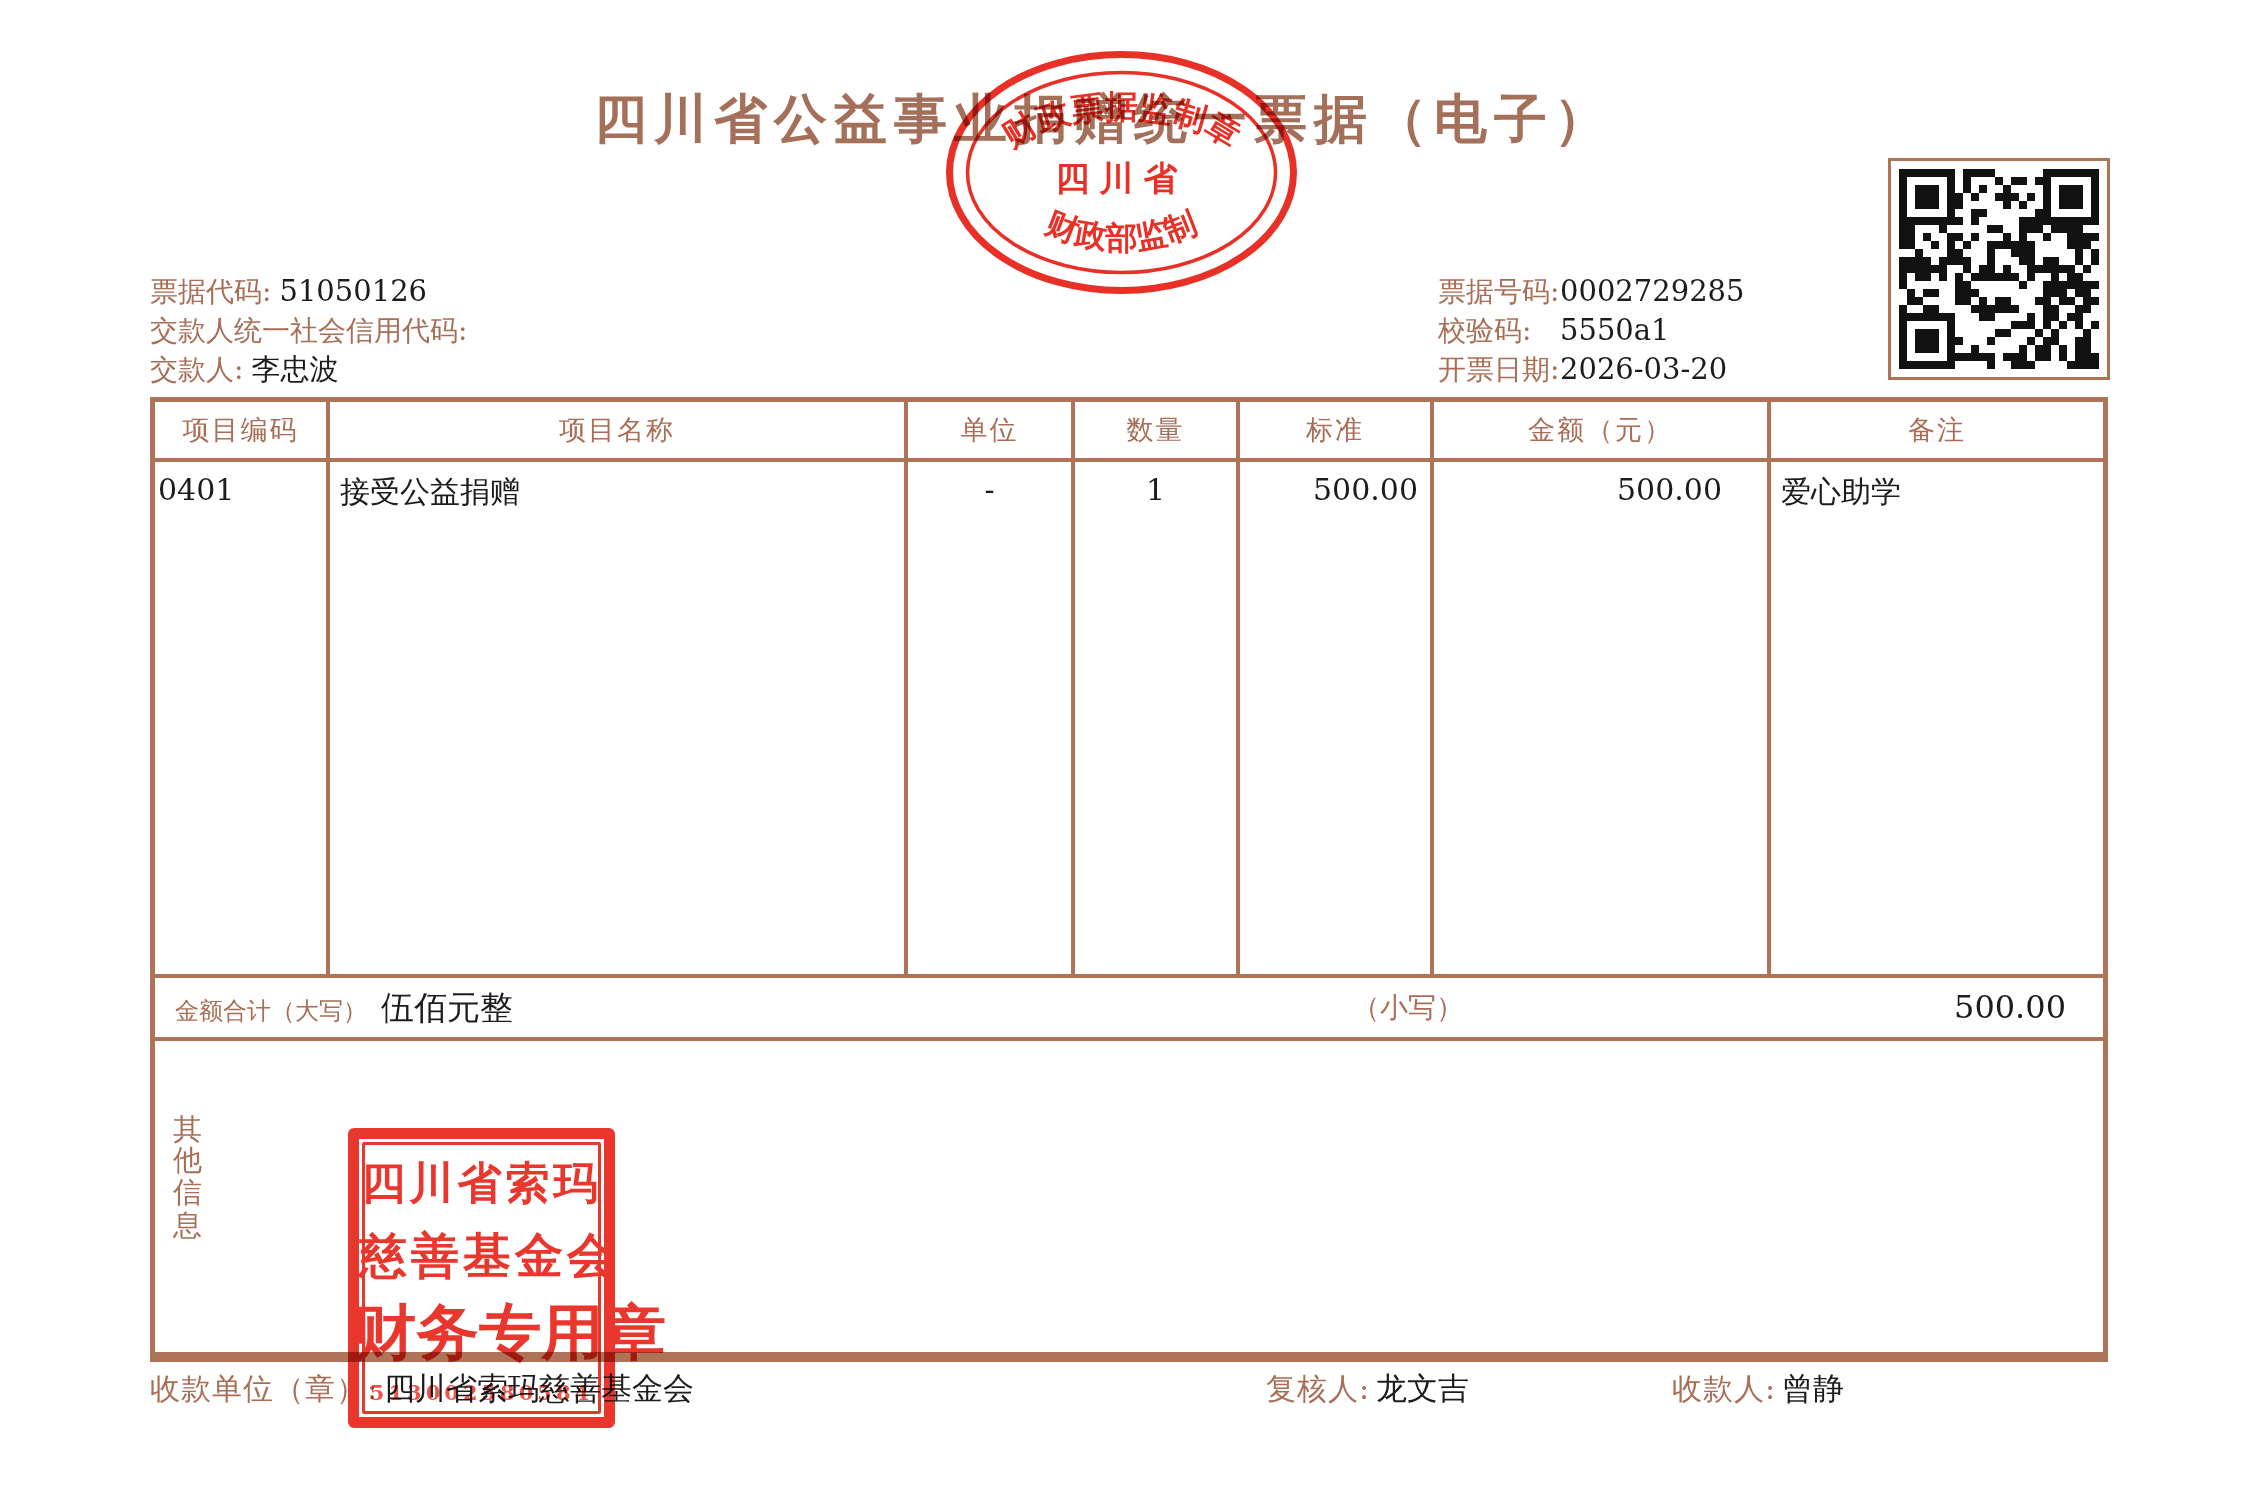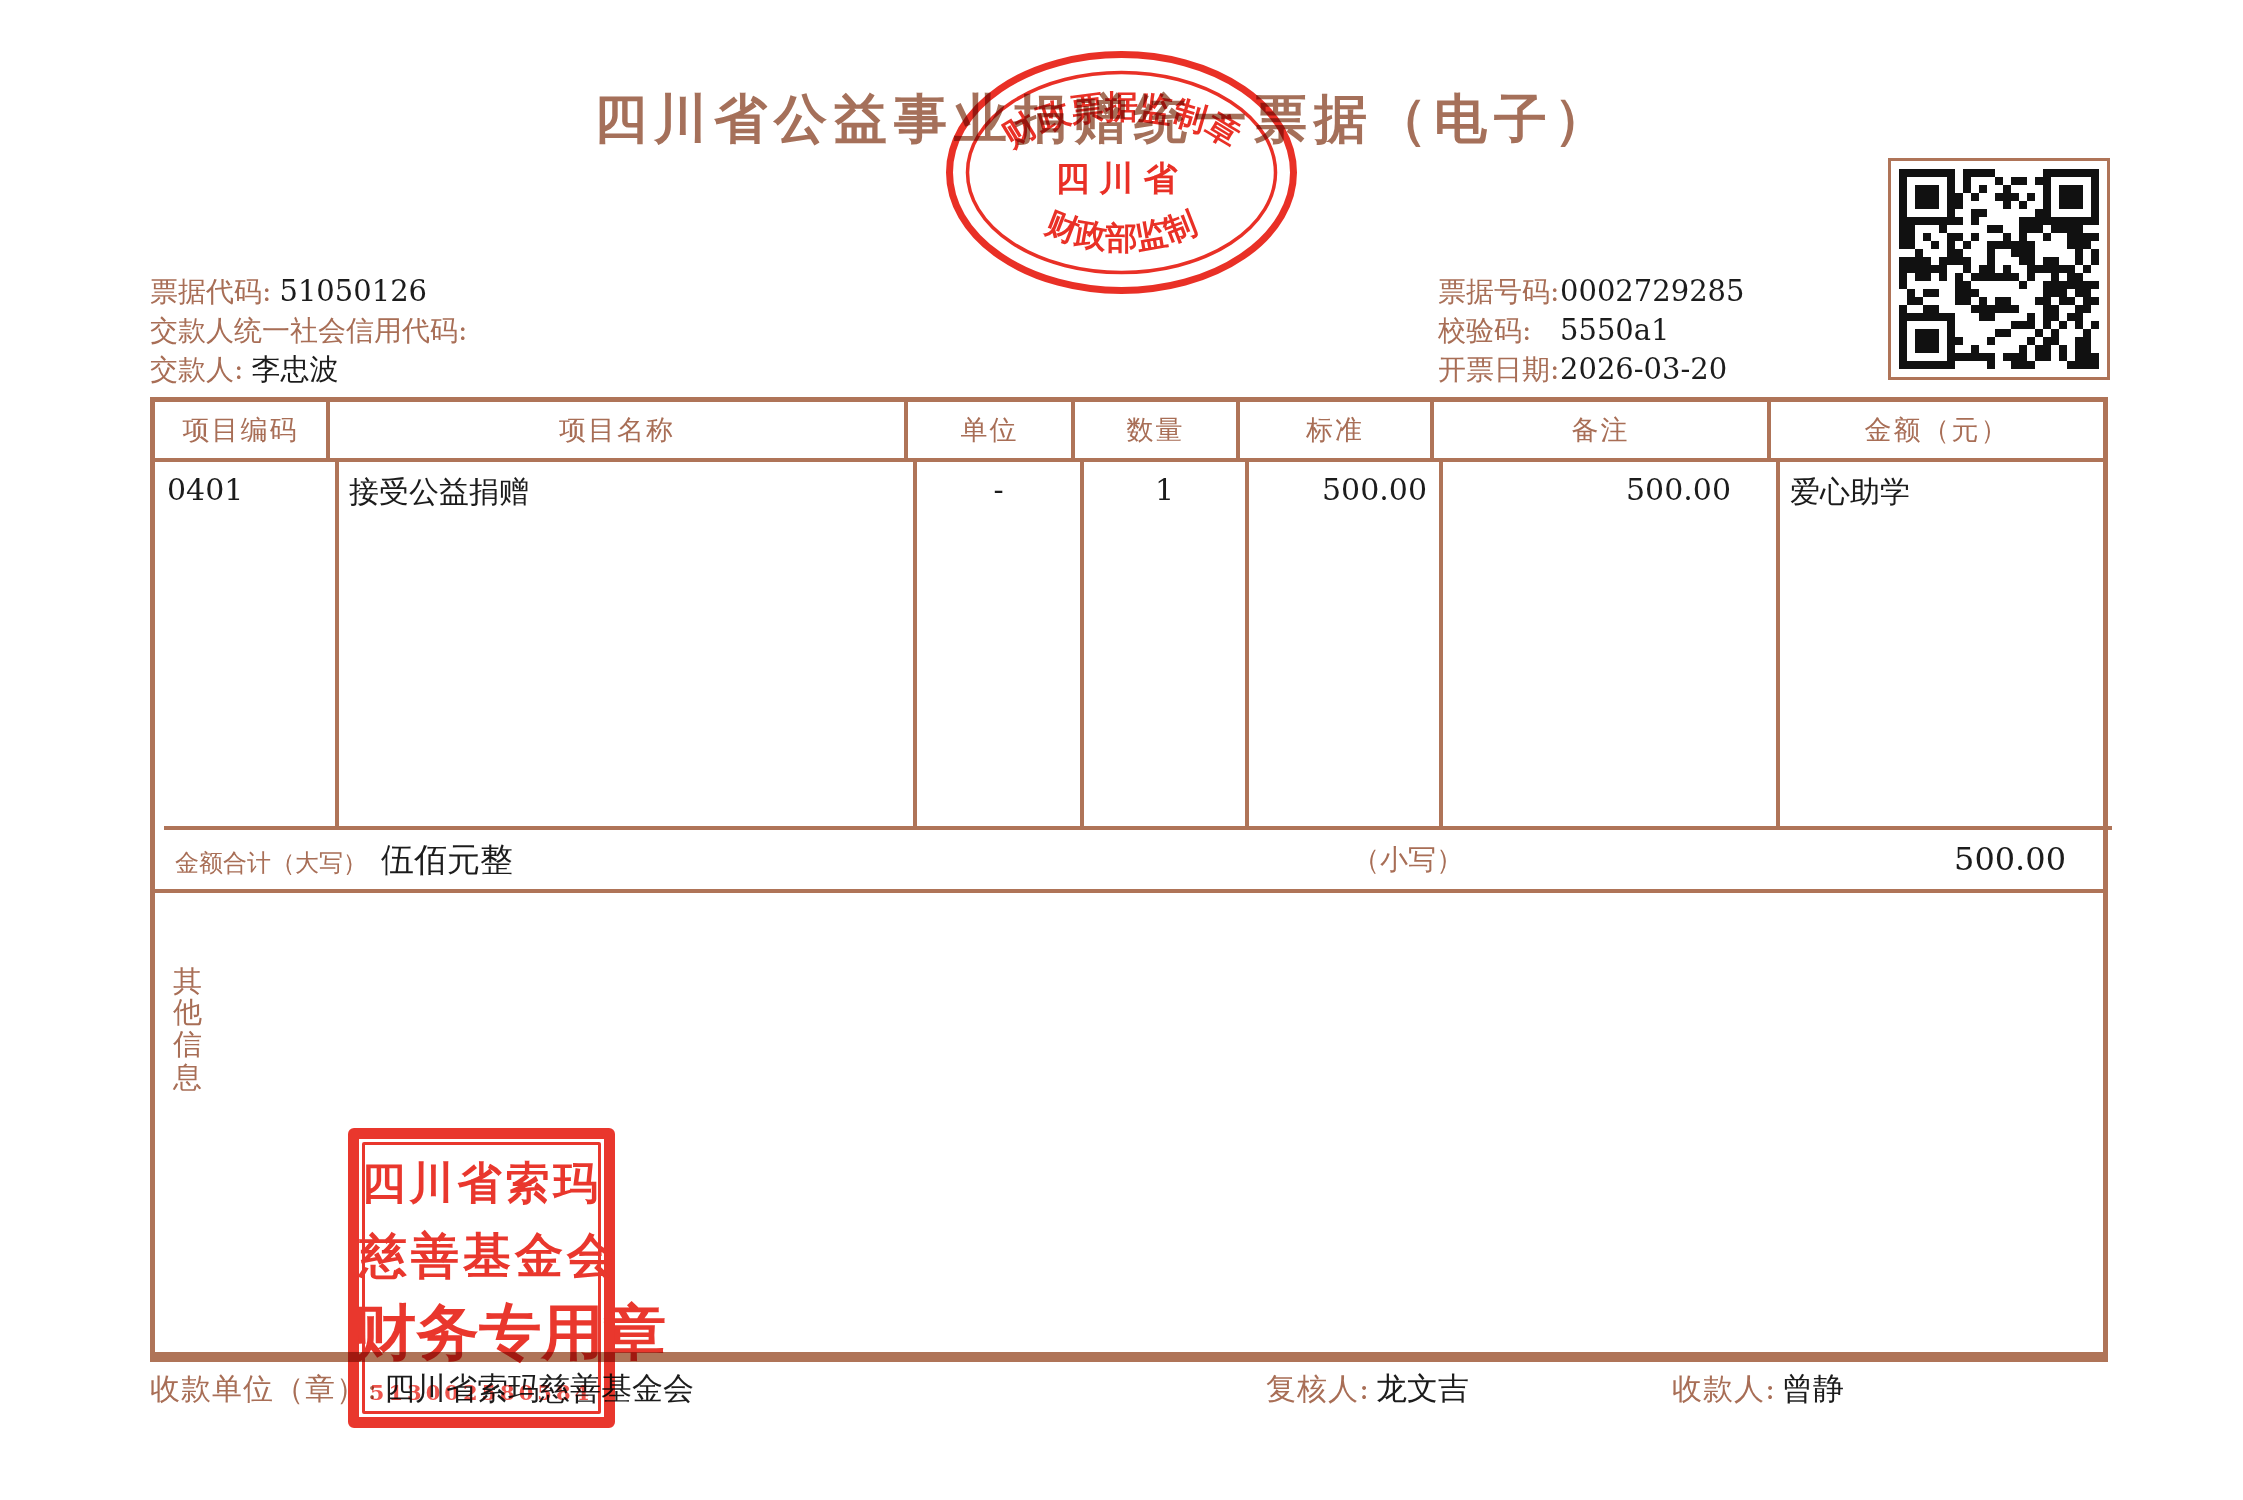--- a/index.html
+++ b/index.html
@@ -55,21 +55,21 @@
     border:5px solid #af7458;border-bottom-width:10px;
   }
   .grid{display:grid;grid-template-columns:175px 578px 167px 165px 194px 337px 332px;}
   .cell{box-sizing:border-box;border-right:4px solid #af7458;}
   .cell:last-child{border-right:none;}
   #thead{height:60px;}
   #thead .cell{
     border-bottom:4px solid #af7458;display:flex;align-items:center;justify-content:center;
     color:#a86e56;font-size:27px;letter-spacing:2px;
   }
-  #tbody{height:368px;padding-left:9px;}
+  #tbody{height:516px;}
   #tbody .cell{border-bottom:4px solid #af7458;padding-top:10px;font-size:30px;color:#1c1c1c;}
   #tbody .c0{padding-left:3px;}
   #tbody .c1{padding-left:10px;}
   #tbody .c2,#tbody .c3{text-align:center;}
   #tbody .c4{text-align:right;padding-right:12px;}
   #tbody .c5{text-align:right;padding-right:45px;}
   #tbody .c6{padding-left:10px;}
   #total-row{position:relative;height:63px;border-bottom:4px solid #af7458;box-sizing:border-box;
     font-size:30px;line-height:59px;white-space:nowrap;}
   #total-row .lbl{color:#a86e56;font-size:24px;margin-left:20px;}
@@ -469,22 +469,22 @@
   </div>
 
   <div id="box" class="abs">
 
     <div id="thead" class="grid">
       <div class="cell">项目编码</div>
       <div class="cell">项目名称</div>
       <div class="cell">单位</div>
       <div class="cell">数量</div>
       <div class="cell">标准</div>
+      <div class="cell">金额（元）</div>
       <div class="cell">备注</div>
-      <div class="cell">金额（元）</div>
     </div>
 
     <div id="tbody" class="grid">
       <div class="cell c0">0401</div>
       <div class="cell c1">接受公益捐赠</div>
       <div class="cell c2">-</div>
       <div class="cell c3">1</div>
       <div class="cell c4">500.00</div>
       <div class="cell c5">500.00</div>
       <div class="cell c6">爱心助学</div>

